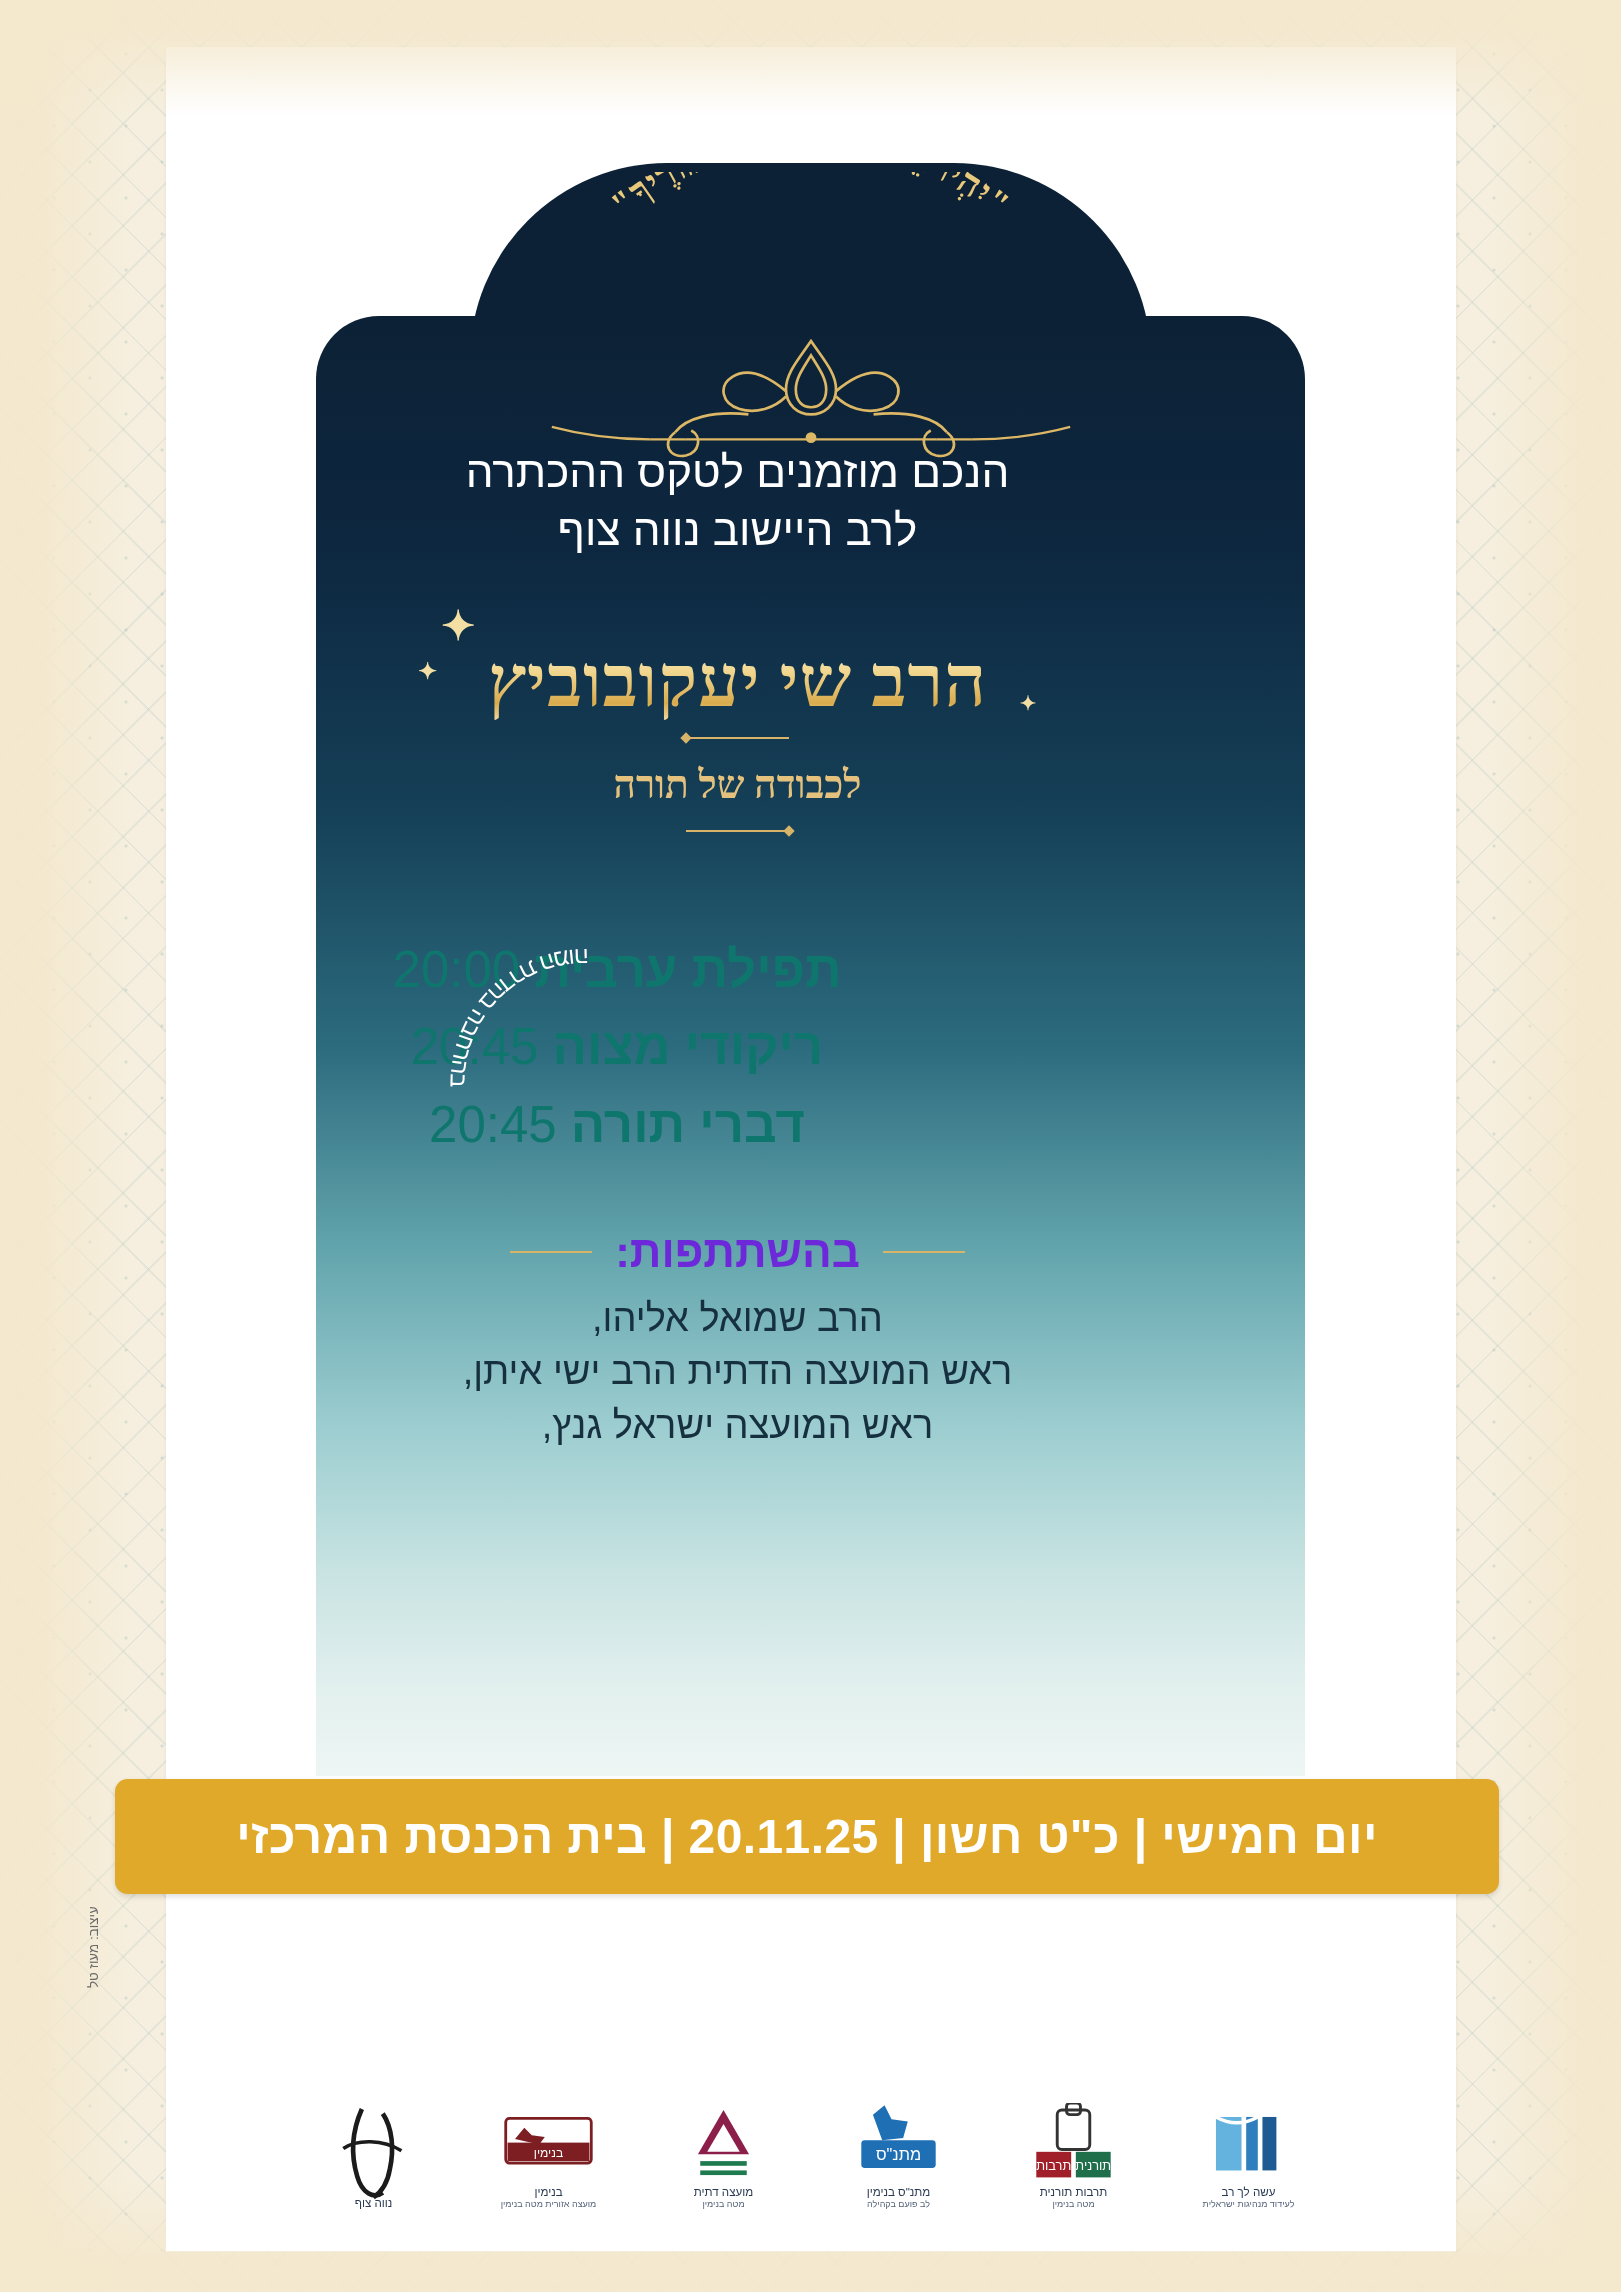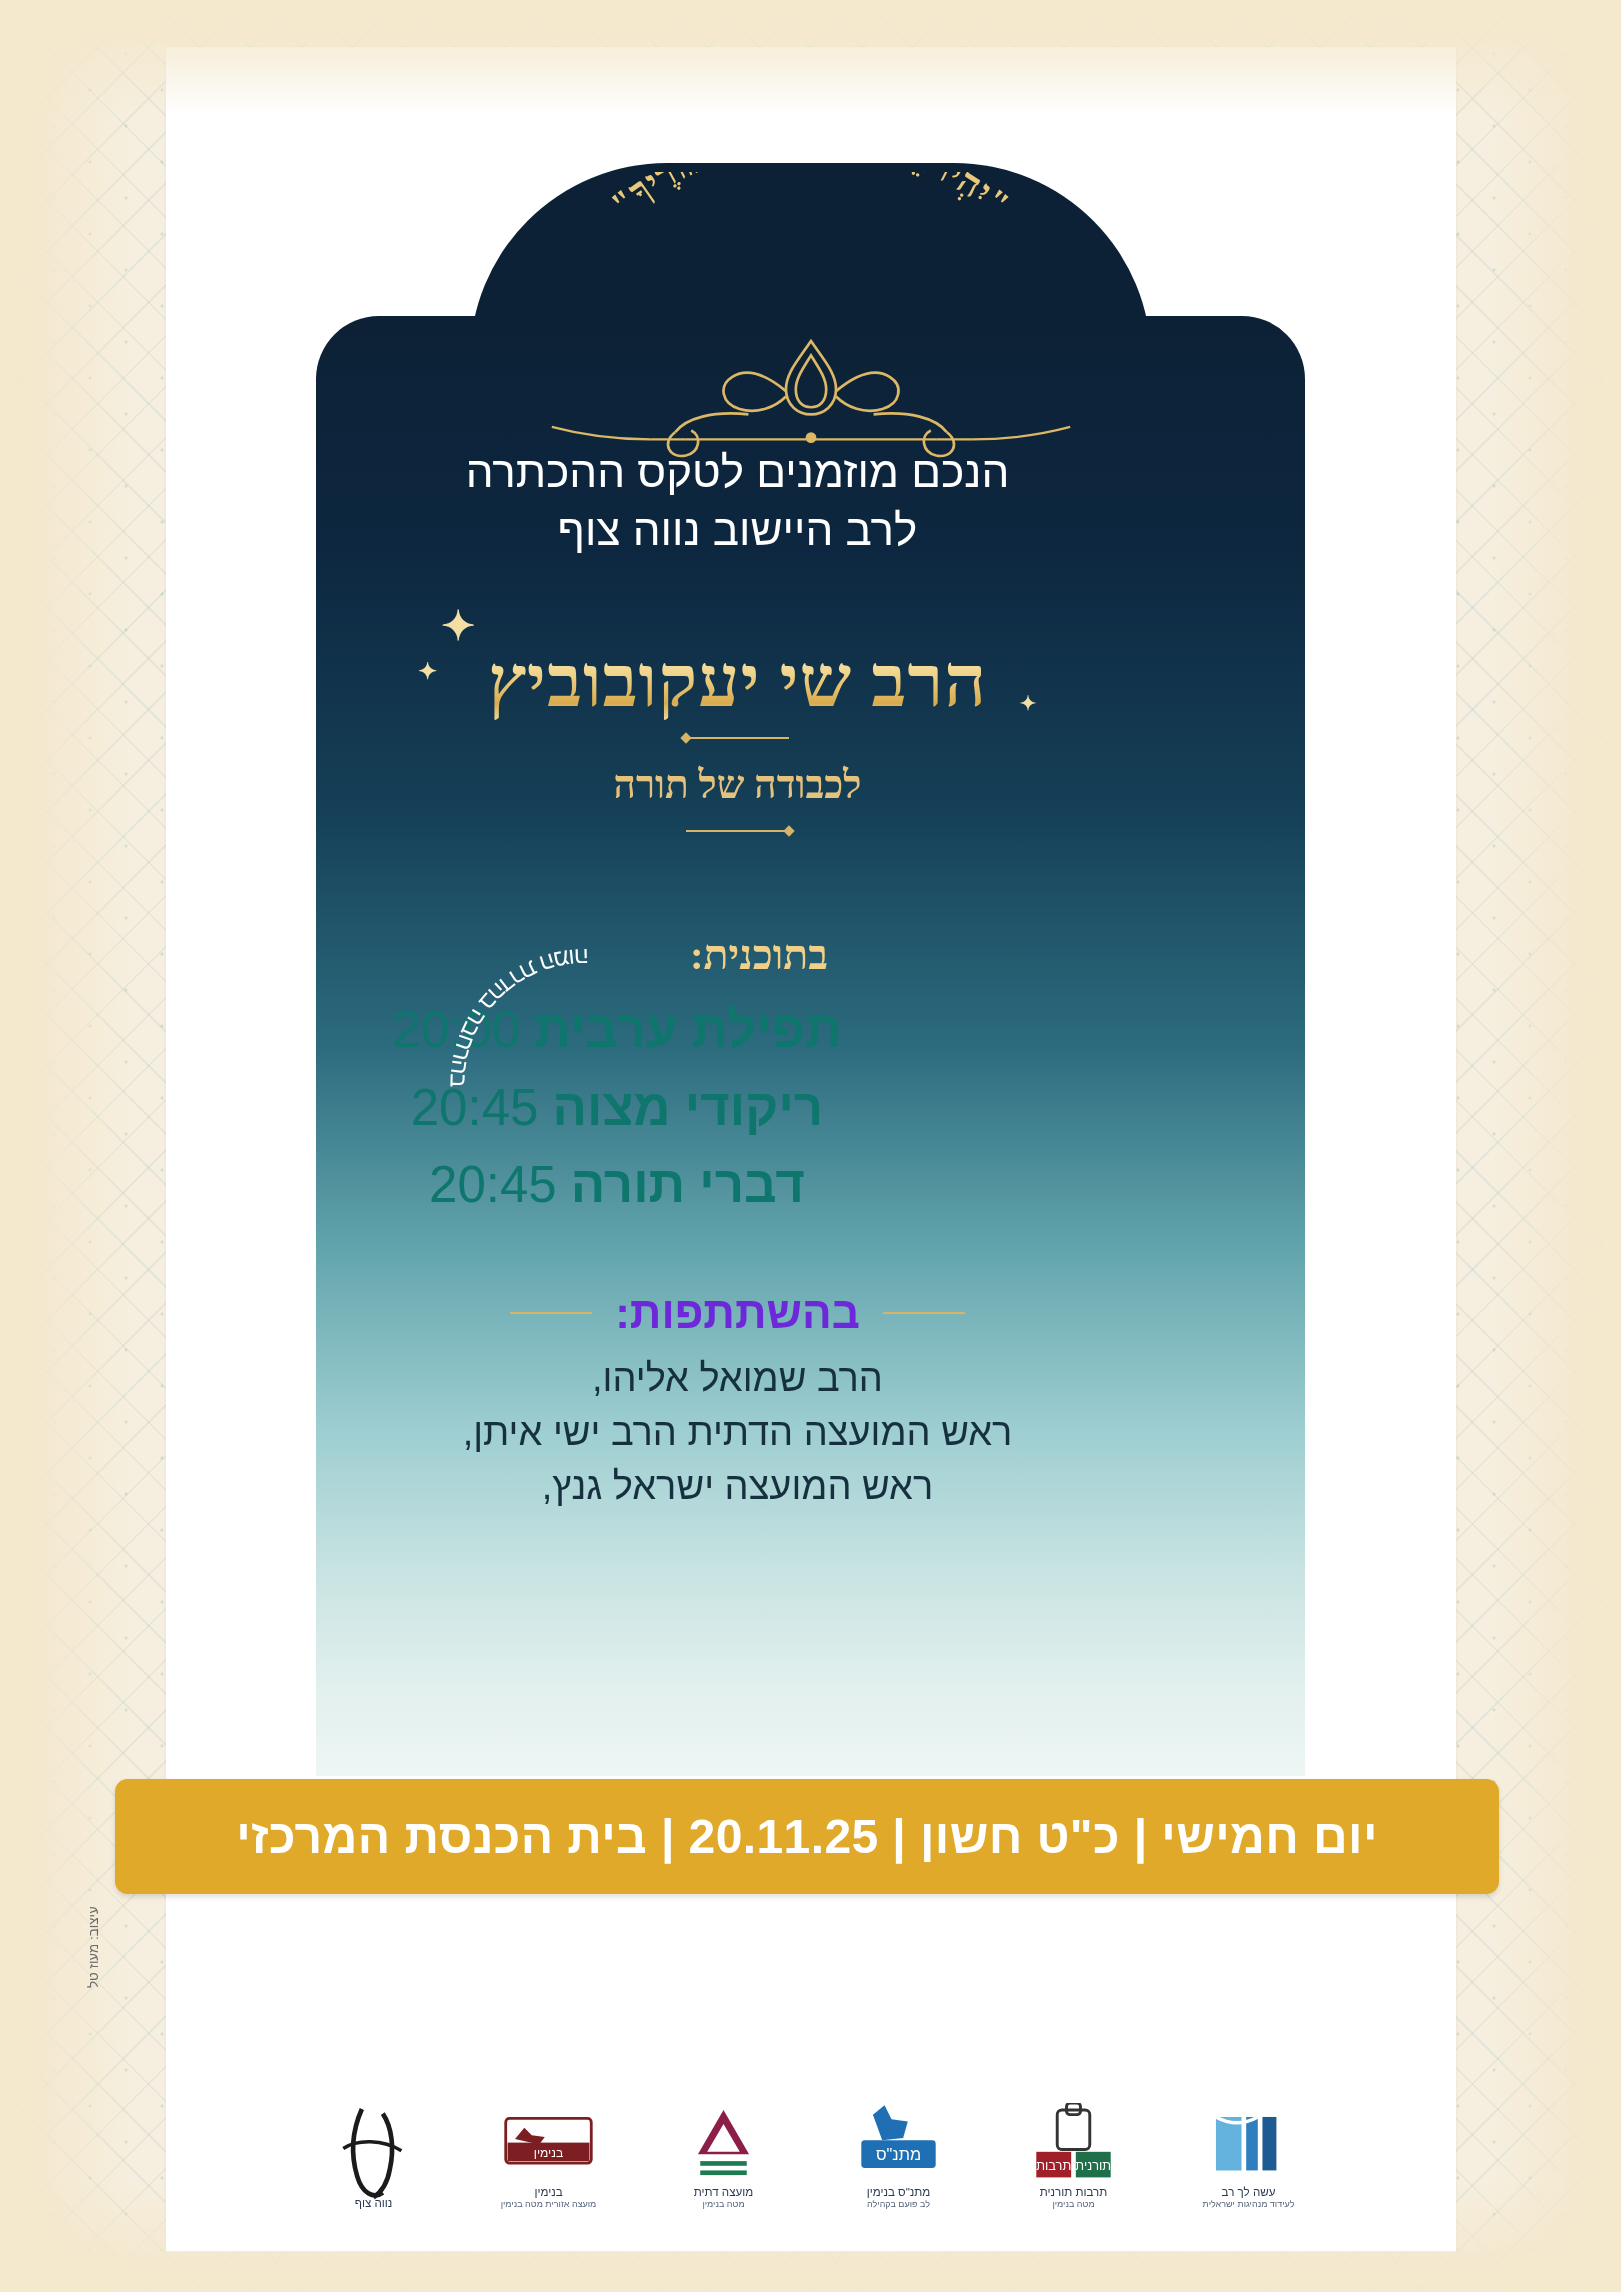--- a/index.html
+++ b/index.html
@@ -415,21 +415,20 @@
           <svg viewBox="0 0 400 300" xmlns="http://www.w3.org/2000/svg">
             <defs>
               <path id="sidearc" d="M 330 40 A 150 150 0 0 0 120 250" fill="none"></path>
             </defs>
             <text text-anchor="middle">
               <textPath href="#sidearc" startOffset="50%">בהרחבה בהדרת המוה</textPath>
             </text>
           </svg>
         </div>
 
-        <div class="program-heading">בתוכנית:</div>
 
         <div class="program-list">
           <div class="program-item">
             <span class="p-label">תפילת ערבית</span>
             <span class="p-time">20:00</span>
           </div>
           <div class="program-item">
             <span class="p-label">ריקודי מצוה</span>
             <span class="p-time">20:45</span>
           </div>

